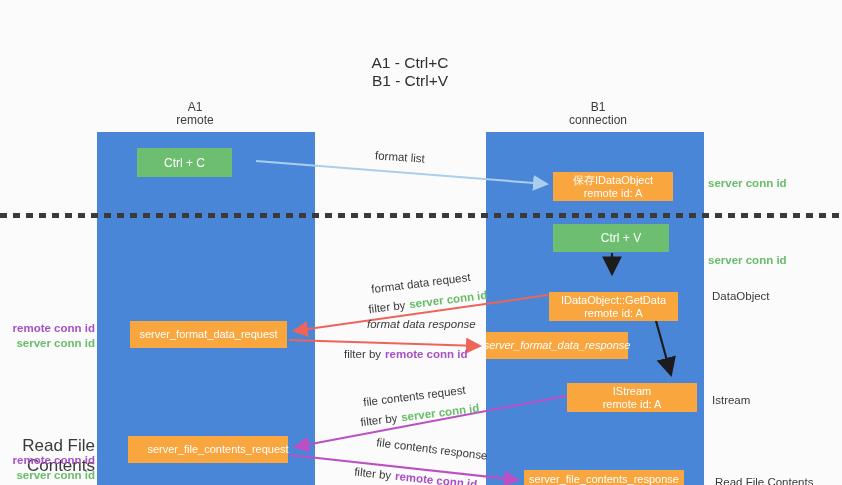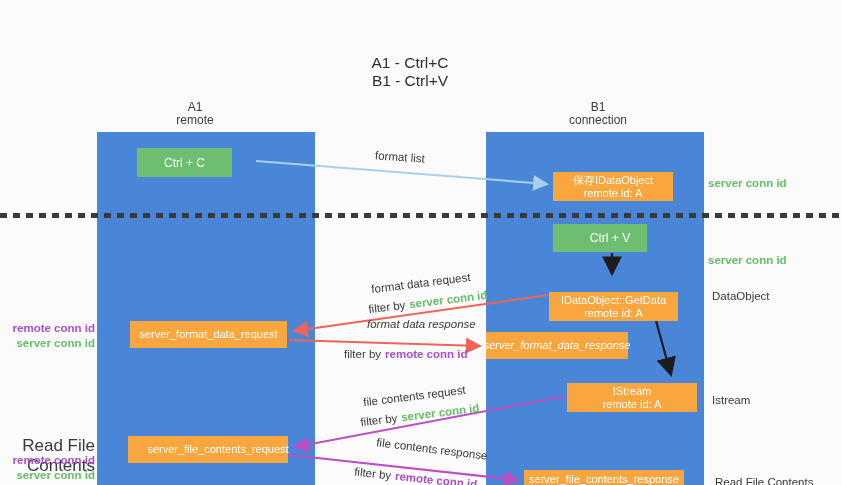--- a/index.html
+++ b/index.html
@@ -68,21 +68,21 @@
 
   <div class="node green" style="left:137px; top:104px; width:95px; height:29px;">
     <div>Ctrl + C</div>
   </div>
 
   <div class="node orange" style="left:553px; top:128px; width:120px; height:29px;">
     <div>保存IDataObject</div>
     <div>remote id: A</div>
   </div>
 
-  <div class="node green" style="left:553px; top:180px; width:94px; height:28px;padding-left:20px;">
+  <div class="node green" style="left:553px; top:180px; width:116px; height:28px;padding-left:20px;">
     <div>Ctrl + V</div>
   </div>
 
   <div class="node orange" style="left:549px; top:248px; width:129px; height:29px;">
     <div>IDataObject::GetData</div>
     <div>remote id: A</div>
   </div>
 
   <div class="node orange" style="left:130px; top:277px; width:157px; height:27px;">
     <div>server_format_data_request</div>

